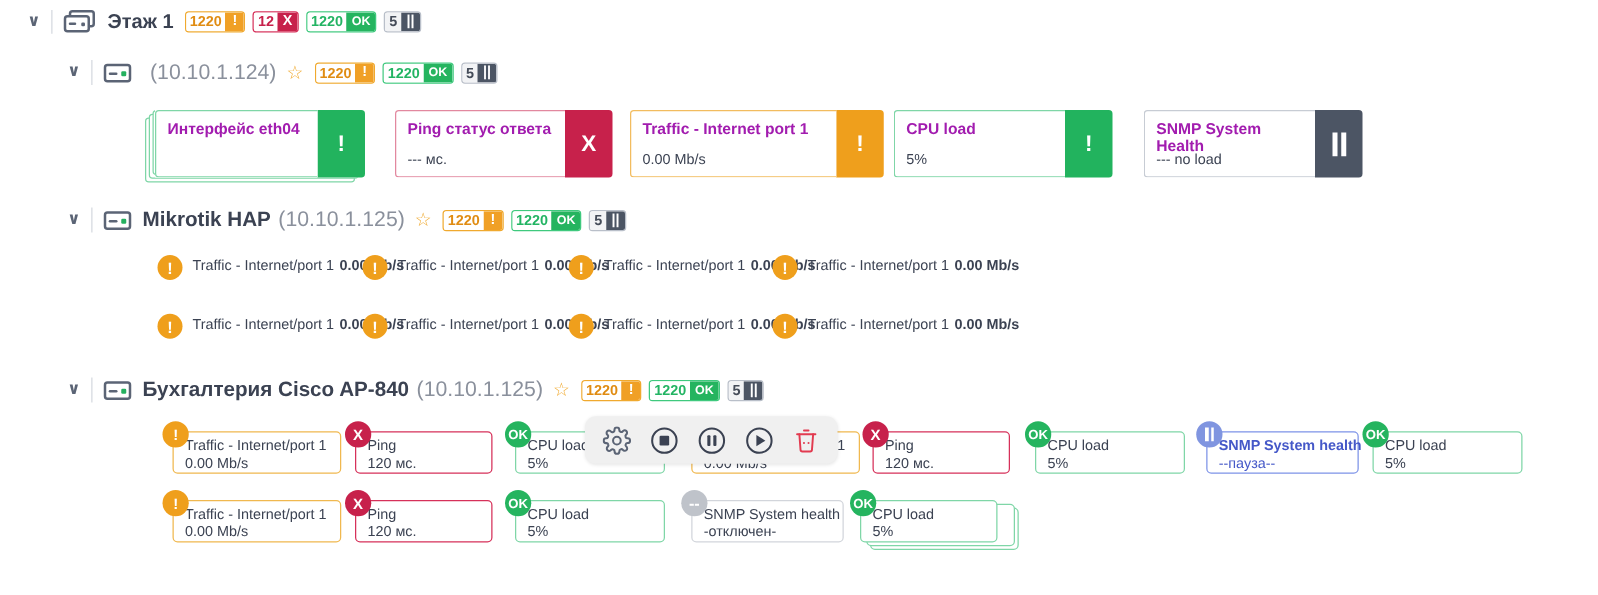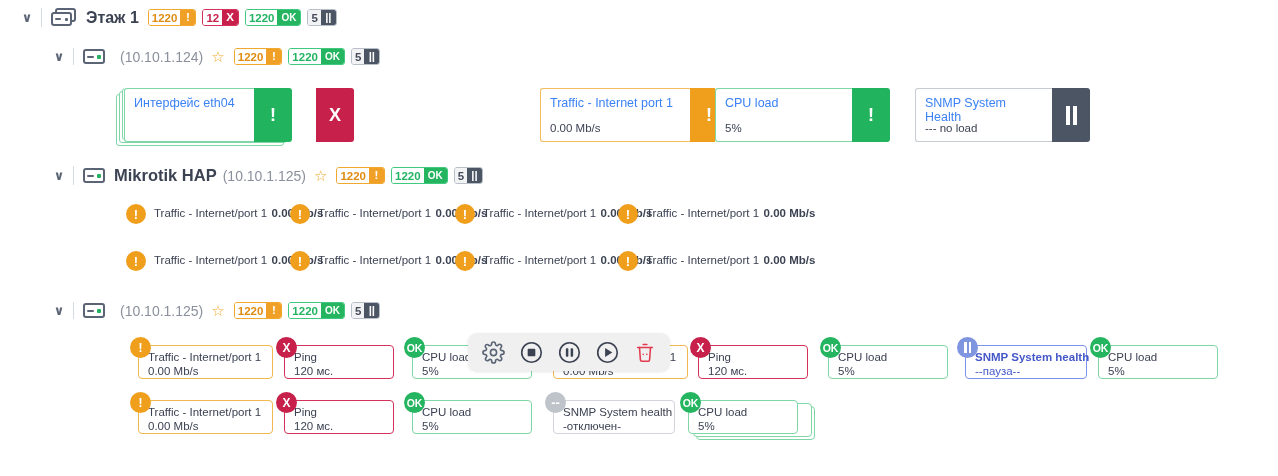--- a/index.html
+++ b/index.html
@@ -50,21 +50,21 @@
     content:""; position:absolute; left:2px; top:4px; width:6px; height:2px;
     background:#5b6475; border-radius:1px;
   }
   .dev-icon-stack .front::after {
     content:""; position:absolute; right:2px; top:4px; width:3px; height:3px;
     background:#5b6475; border-radius:1px;
   }
 
   .node-title { font-size: 16.5px; font-weight: 700; color: #3b4252; white-space: nowrap; }
   .node-title.lvl1 { font-size: 16px; }
-  .node-ip { font-size: 14px; color: #8a909c; margin-left: 6px; white-space: nowrap; font-weight: 400;}
+  .node-ip { font-size: 17px; color: #8a909c; margin-left: 6px; white-space: nowrap; font-weight: 400;}
 
   .star { margin-left: 8px; color: #f0a92e; font-size: 15px; line-height: 1; }
 
   
   .badges { display: flex; align-items: center; gap: 6px; margin-left: 9px; }
   .badge { display: flex; align-items: stretch; height: 17px; border-radius: 3px; overflow: hidden;
            font-size: 11.5px; font-weight: 700; line-height: 17px; }
   .badge .num { padding: 0 3px; background: #fff; text-align: right; }
   .badge .tag { padding: 0 4px; color: #fff; display:flex; align-items:center; justify-content:center; min-width:15px;}
   .badge.warn { border: 1px solid #f0a92e; }
@@ -79,21 +79,21 @@
   .badge.pause { border: 1px solid #b9bfc9; }
   .badge.pause .num { color: #454c59; background:#f2f3f5; }
   .badge.pause .tag { background: #4c5564; }
 
   
   .bigcard { position: absolute; display: flex; height: 54px; background: #fff; }
   .bigcard .body {
     flex: 1; border: 1px solid; border-right: none; border-radius: 3px 0 0 3px;
     padding: 7px 9px 0 9px; position: relative; background:#fff;
   }
-  .bigcard .t { font-size: 12.5px; color: #3b82f6; line-height: 14px; }
+  .bigcard .t { font-size: 12.5px; color: #a21caf; line-height: 14px; font-weight: bold; }
   .bigcard .v { font-size: 11.5px; color: #3b4252; position: absolute; bottom: 7px; left: 9px; }
   .bigcard .flag {
     width: 38px; flex: 0 0 38px; border-radius: 0 3px 3px 0;
     color: #fff; font-weight: 700; font-size: 18px;
     display: flex; align-items: center; justify-content: center;
   }
   .bigcard.g .body { border-color: #7fd6a7; } .bigcard.g .flag { background: #22b35e; }
   .bigcard.r .body { border-color: #e2889f; } .bigcard.r .flag { background: #c7214b; }
   .bigcard.o .body { border-color: #f2bc5f; } .bigcard.o .flag { background: #ef9f1c; }
   .bigcard.p .body { border-color: #c7ccd4; } .bigcard.p .flag { background: #4c5564; }
@@ -217,24 +217,28 @@
   </div>
   <div class="bigcard g" style="left:124px; top:88px; width:168px;">
     <div class="body">
       <div class="t">Интерфейс eth04</div>
       <div class="v"></div>
     </div>
     <div class="flag">!</div>
   </div>
 
   <div class="bigcard r" style="left:316px; top:88px; width:174px;">
+    <div class="body">
+      <div class="t">Ping статус ответа</div>
+      <div class="v">--- мс.</div>
+    </div>
     <div class="flag">X</div>
   </div>
 
-  <div class="bigcard o" style="left:540px; top:88px; width:188px;">
+  <div class="bigcard o" style="left:504px; top:88px; width:203px;">
     <div class="body">
       <div class="t">Traffic - Internet port 1</div>
       <div class="v">0.00 Mb/s</div>
     </div>
     <div class="flag">!</div>
   </div>
 
   <div class="bigcard g" style="left:715px; top:88px; width:175px;">
     <div class="body">
       <div class="t">CPU load</div>
@@ -318,20 +322,21 @@
   <div class="mini" style="left:618px; top:250px;">
     <span class="dot o">!</span>
     <span class="txt"><span class="t">Traffic - Internet/port 1</span>
     <span class="v">0.00 Mb/s</span></span>
   </div>
 
   <div class="tree-row" style="left:52px; top:302px;">
     <span class="chev">∨</span>
     <span class="vline"></span>
     <span class="dev-icon"></span>
+    <span class="node-title">Бухгалтерия Cisco AP-840</span>
     <span class="node-ip">(10.10.1.125)</span>
     <span class="star">☆</span>
     <span class="badges">
       <span class="badge warn">
         <span class="num">1220</span>
           <span class="tag">!</span>
       </span>
       <span class="badge ok">
         <span class="num">1220</span>
           <span class="tag">OK</span>

